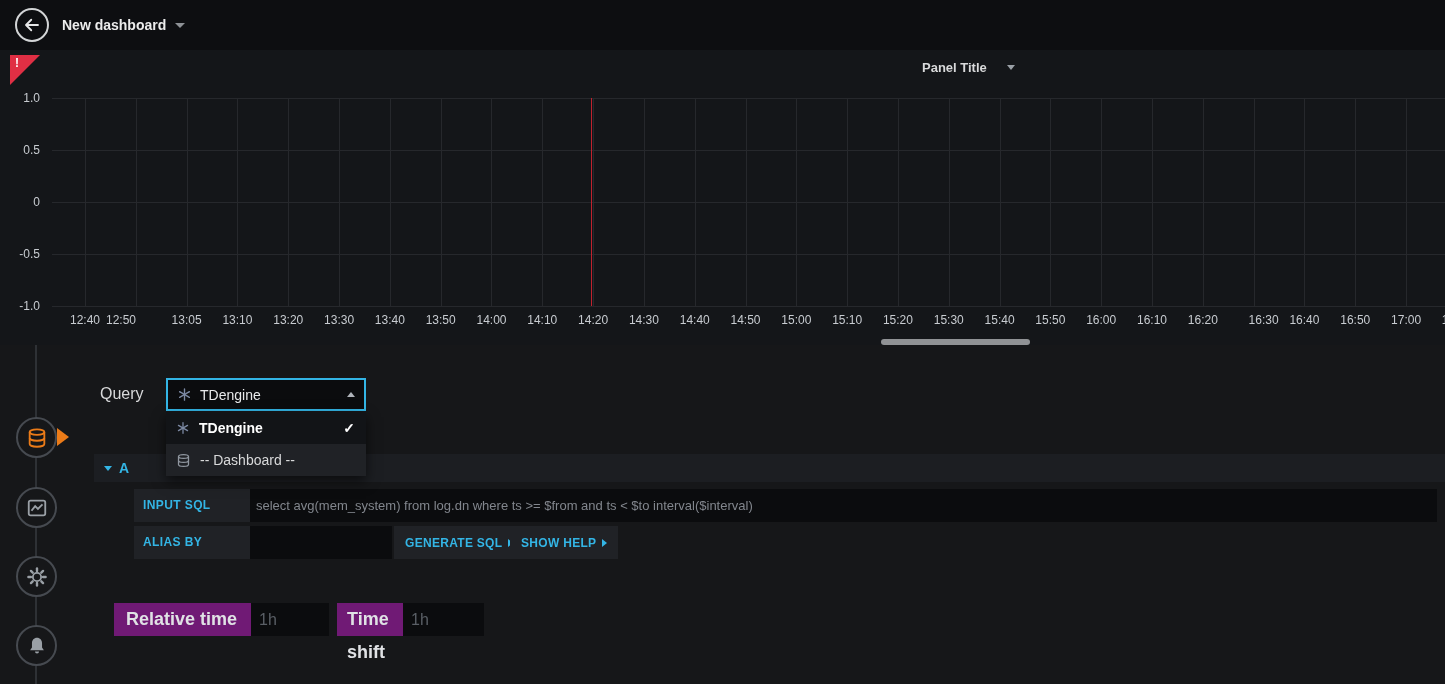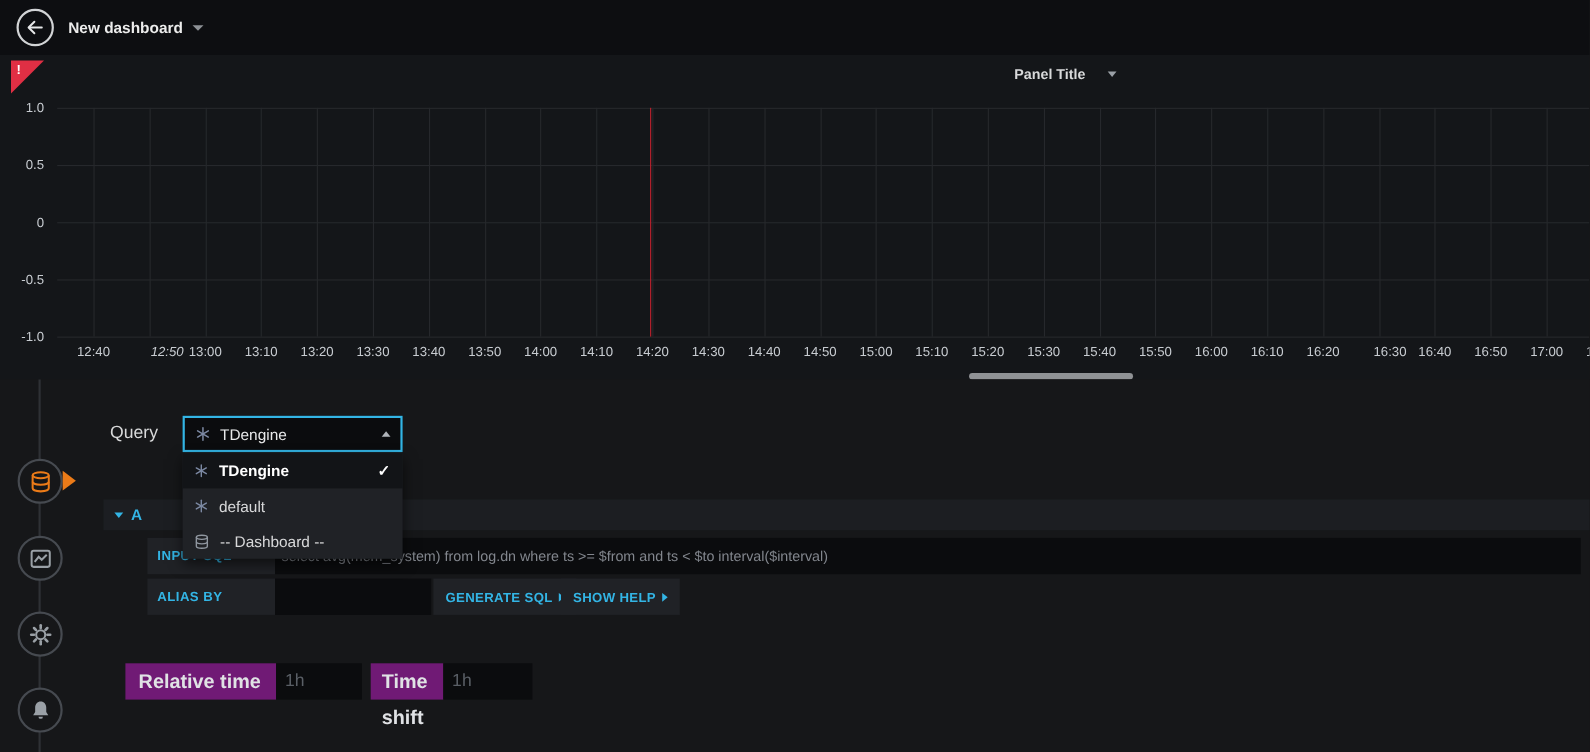--- a/index.html
+++ b/index.html
@@ -145,22 +145,22 @@
       <div class="vgrid" style="left: 1406.06px;"></div>
       <div class="time-marker" style="left: 591.1px; background: rgb(192, 34, 46);"></div>
     </div>
   <div class="hscroll"></div>
 <div class="ylab" style="top: 40px;">1.0</div>
     <div class="ylab" style="top: 92px;">0.5</div>
     <div class="ylab" style="top: 144px;">0</div>
     <div class="ylab" style="top: 196px;">-0.5</div>
     <div class="ylab" style="top: 248px;">-1.0</div>
     <div class="xlab" style="left: 60px;">12:40</div>
-    <div class="xlab" style="left: 127px; font-style: italic;">12:50</div>
-    <div class="xlab" style="left: 161.62px;">13:00</div>
+    <div class="xlab" style="left: 96px;">12:50</div>
+    <div class="xlab" style="left: 161.62px;">13:05</div>
     <div class="xlab" style="left: 212.43px;">13:10</div>
     <div class="xlab" style="left: 263.24px;">13:20</div>
     <div class="xlab" style="left: 314.05px;">13:30</div>
     <div class="xlab" style="left: 364.86px;">13:40</div>
     <div class="xlab" style="left: 415.67px;">13:50</div>
     <div class="xlab" style="left: 466.48px;">14:00</div>
     <div class="xlab" style="left: 517.29px;">14:10</div>
     <div class="xlab" style="left: 568.1px;">14:20</div>
     <div class="xlab" style="left: 618.91px;">14:30</div>
     <div class="xlab" style="left: 669.72px;">14:40</div>
@@ -276,30 +276,20 @@
           <line x1="12" y1="3" x2="12" y2="21"></line>
             <line x1="4.2" y1="7.5" x2="19.8" y2="16.5"></line>
             <line x1="4.2" y1="16.5" x2="19.8" y2="7.5"></line>
         </svg>
       </span>
       <span class="lbl">TDengine</span>
       <span class="check">✓</span>
     </div>
     <div class="mi">
       <span class="icn">
-        <svg viewBox="0 0 24 24" width="14" height="14" stroke="#7c89a3" stroke-width="2.2" stroke-linecap="round">
-          <line x1="12" y1="3" x2="12" y2="21"></line>
-            <line x1="4.2" y1="7.5" x2="19.8" y2="16.5"></line>
-            <line x1="4.2" y1="16.5" x2="19.8" y2="7.5"></line>
-        </svg>
-      </span>
-      <span class="lbl">default</span>
-    </div>
-    <div class="mi">
-      <span class="icn">
         <svg viewBox="0 0 24 24" width="15" height="15" fill="none" stroke="#9097a0" stroke-width="2">
           <ellipse cx="12" cy="5.5" rx="8" ry="3"></ellipse>
           <path d="M4 5.5 V18.5 C4 20.2 7.6 21.5 12 21.5 C16.4 21.5 20 20.2 20 18.5 V5.5"></path>
           <path d="M4 12 C4 13.7 7.6 15 12 15 C16.4 15 20 13.7 20 12"></path>
         </svg>
       </span>
       <span class="lbl">-- Dashboard --</span>
     </div>
   </div>
 </section>

